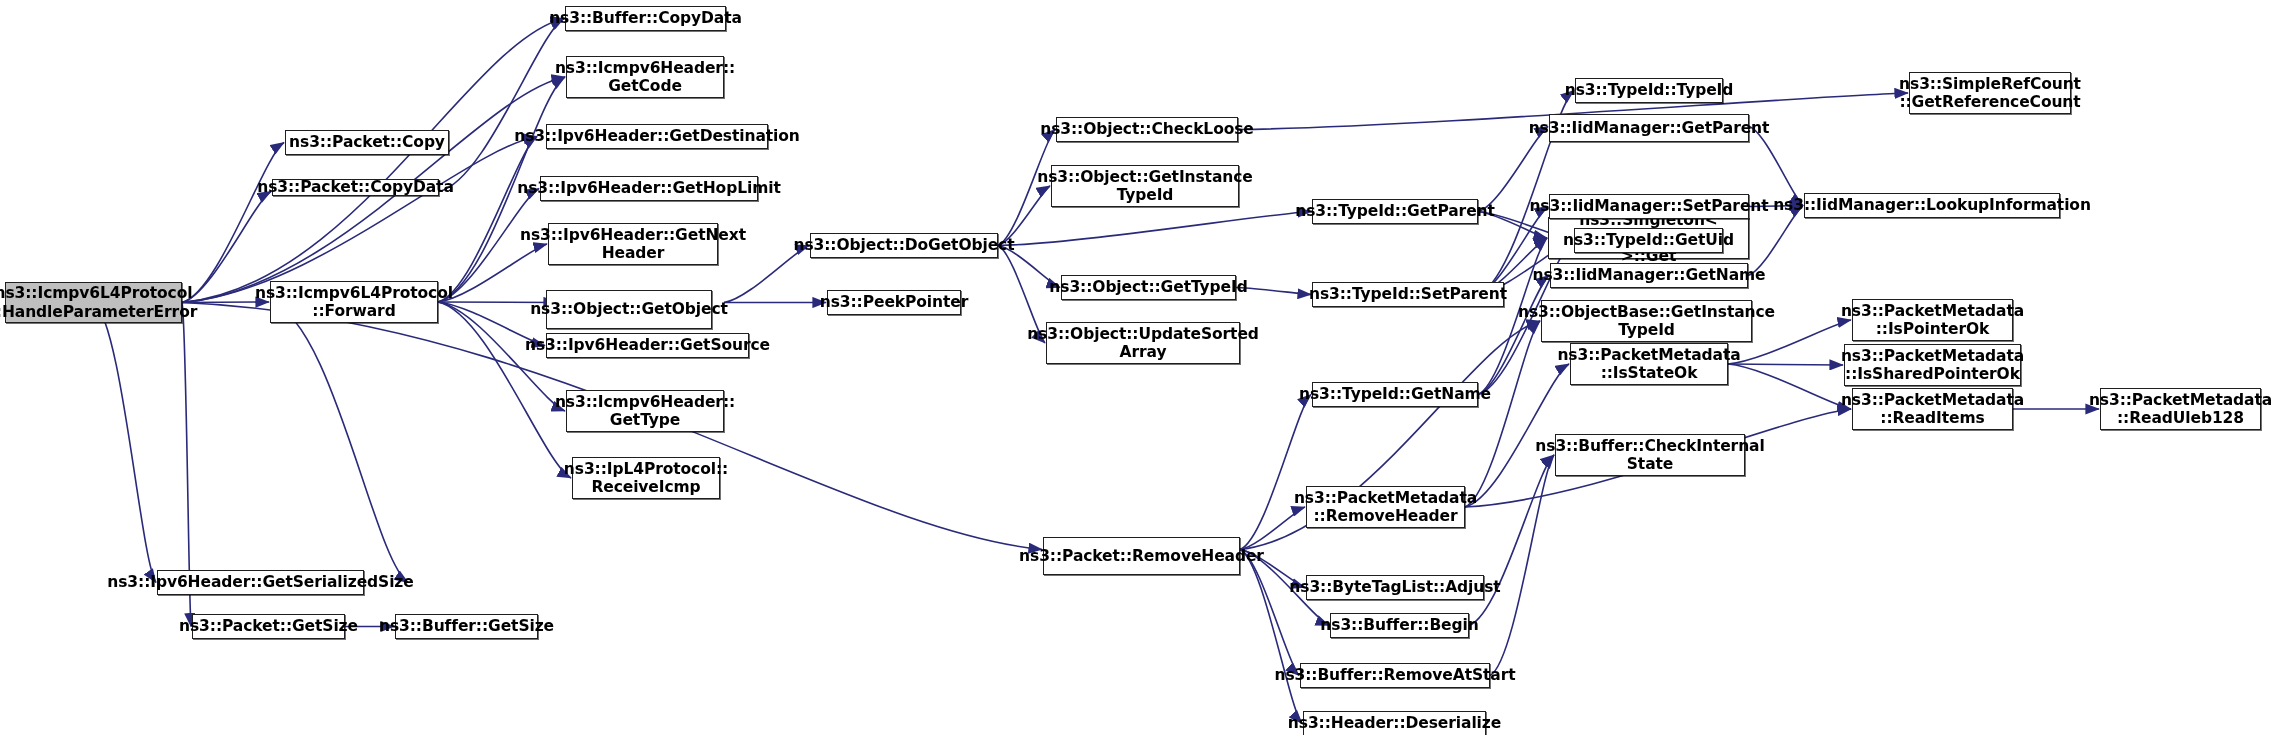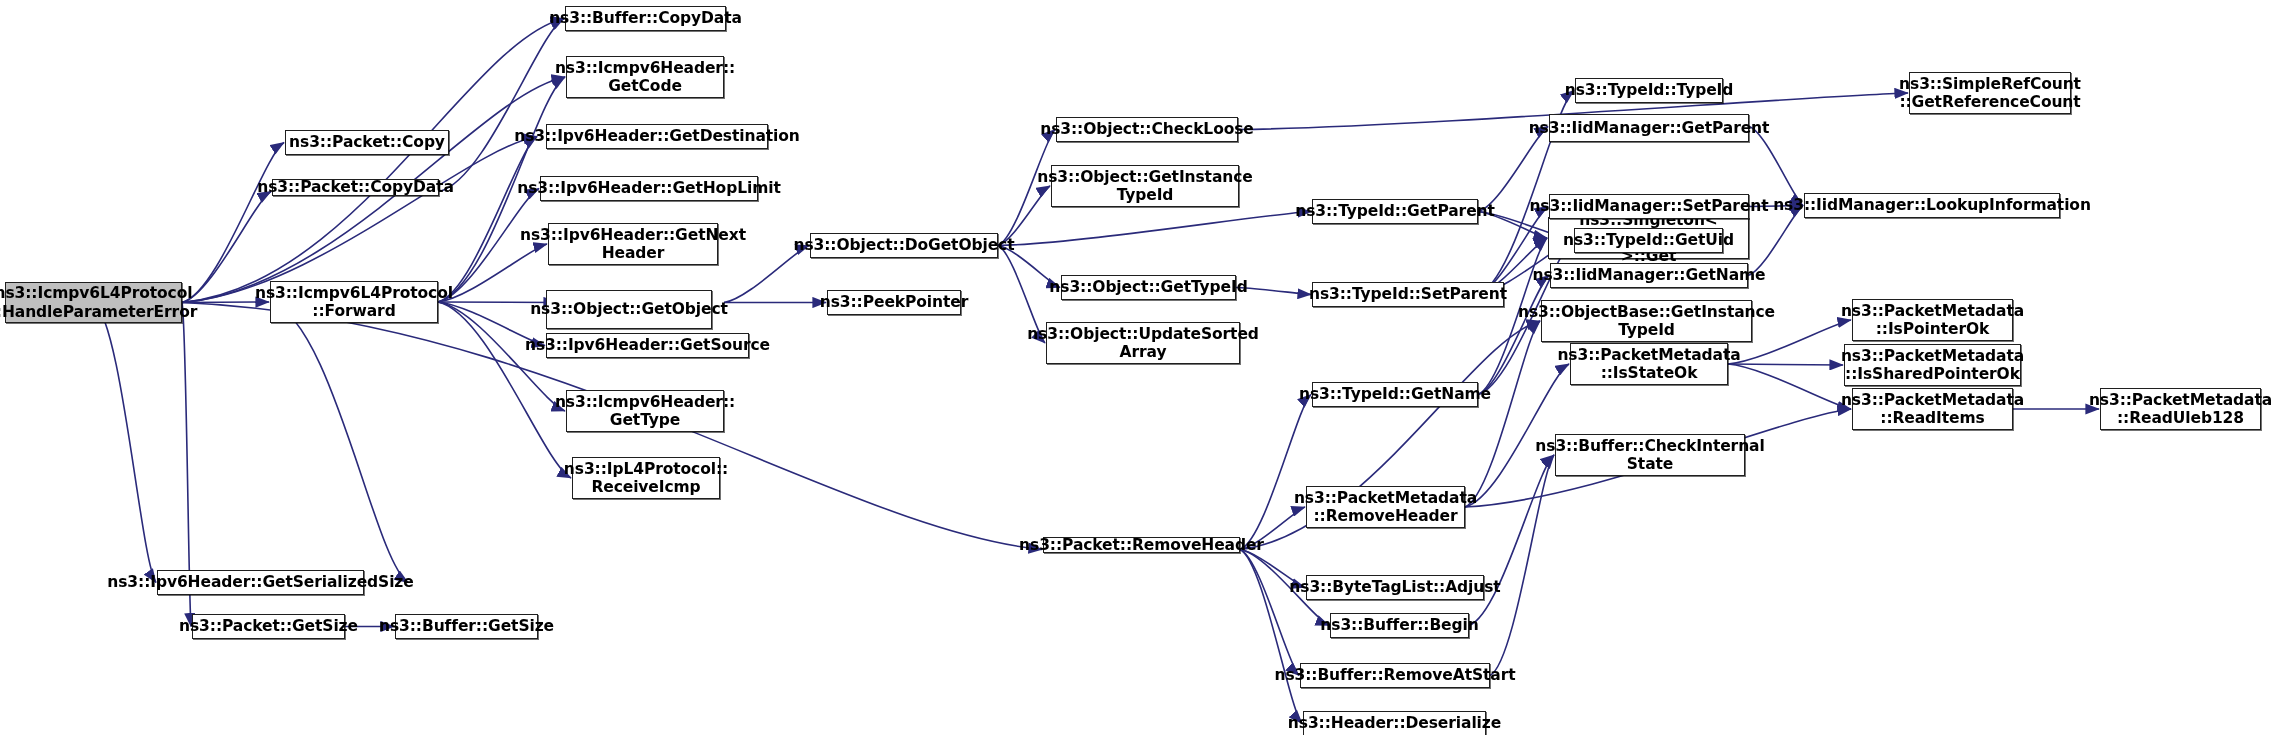--- a/index.html
+++ b/index.html
@@ -137,21 +137,21 @@
 Header</span></div>
       <div class="node" style="left: 546px; top: 290px; width: 166px; height: 39px;"><span class="lbl">ns3::Object::GetObject</span></div>
       <div class="node" style="left: 546px; top: 333px; width: 203px; height: 25px;"><span class="lbl">ns3::Ipv6Header::GetSource</span></div>
       <div class="node" style="left: 566px; top: 390px; width: 158px; height: 42px;"><span class="lbl">ns3::Icmpv6Header::
 GetType</span></div>
       <div class="node" style="left: 572px; top: 457px; width: 148px; height: 42px;"><span class="lbl">ns3::IpL4Protocol::
 ReceiveIcmp</span></div>
       <div class="node" style="left: 395px; top: 614px; width: 143px; height: 25px;"><span class="lbl">ns3::Buffer::GetSize</span></div>
       <div class="node" style="left: 827px; top: 290px; width: 134px; height: 25px;"><span class="lbl">ns3::PeekPointer</span></div>
       <div class="node" style="left: 810px; top: 233px; width: 188px; height: 25px;"><span class="lbl">ns3::Object::DoGetObject</span></div>
-      <div class="node" style="left: 1043px; top: 537px; width: 197px; height: 16px;"><span class="lbl">ns3::Packet::RemoveHeader</span></div>
+      <div class="node" style="left: 1043px; top: 537px; width: 197px; height: 38px;"><span class="lbl">ns3::Packet::RemoveHeader</span></div>
       <div class="node" style="left: 1056px; top: 117px; width: 182px; height: 25px;"><span class="lbl">ns3::Object::CheckLoose</span></div>
       <div class="node" style="left: 1051px; top: 165px; width: 188px; height: 42px;"><span class="lbl">ns3::Object::GetInstance
 TypeId</span></div>
       <div class="node" style="left: 1061px; top: 275px; width: 175px; height: 25px;"><span class="lbl">ns3::Object::GetTypeId</span></div>
       <div class="node" style="left: 1046px; top: 322px; width: 194px; height: 42px;"><span class="lbl">ns3::Object::UpdateSorted
 Array</span></div>
       <div class="node" style="left: 1312px; top: 382px; width: 166px; height: 25px;"><span class="lbl">ns3::TypeId::GetName</span></div>
       <div class="node" style="left: 1306px; top: 575px; width: 178px; height: 25px;"><span class="lbl">ns3::ByteTagList::Adjust</span></div>
       <div class="node" style="left: 1330px; top: 613px; width: 139px; height: 25px;"><span class="lbl">ns3::Buffer::Begin</span></div>
       <div class="node" style="left: 1300px; top: 663px; width: 190px; height: 25px;"><span class="lbl">ns3::Buffer::RemoveAtStart</span></div>

